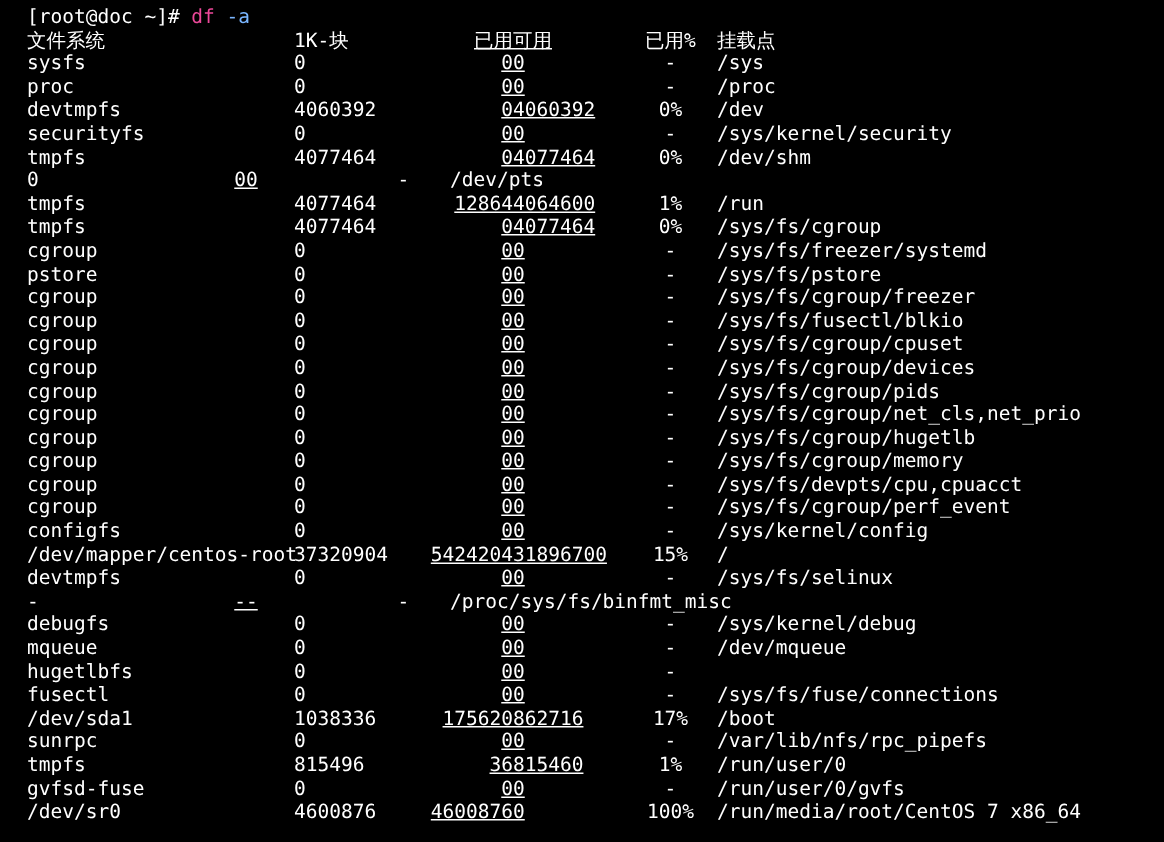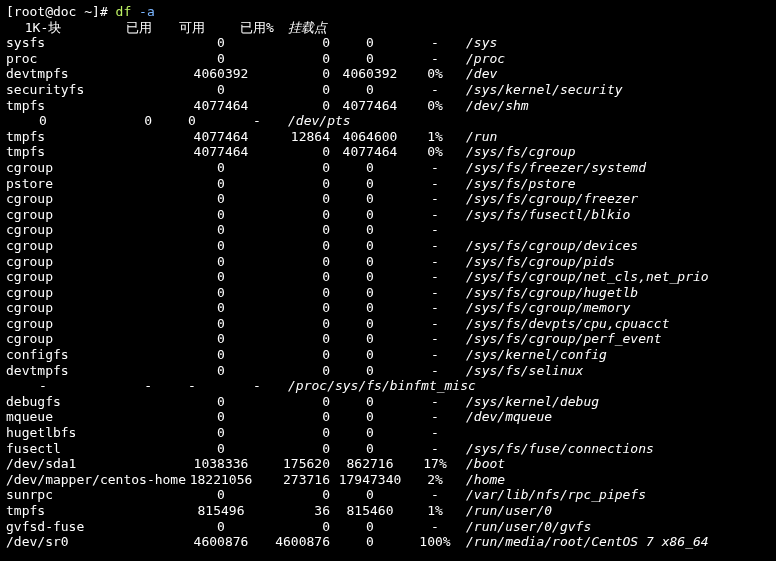--- a/index.html
+++ b/index.html
@@ -6,43 +6,44 @@
     margin: 0;
     padding: 4px 6px;
     background: #000;
     color: #fff;
     font-family: "Consolas", "Menlo", monospace;
     font-size: 13px;
     line-height: 1.2;
     white-space: nowrap;
   }
   .prompt-user { color: #fff; }
-  .prompt-cmd  { color: #bef264; }
+  .prompt-cmd  { color: #ec4899; }
   .prompt-arg  { color: #7ab6ff; }
-  .row { display: flex; }
+  .row { display: flex; margin-left: 12px; }
   .c-fs   { width: 178px; text-align: left; }
-  .c-1k   { width: 74px;  text-align: center; }
-  .c-used { width: 72px;  text-align: right; }
-  .c-avail{ width: 80px;  text-align: center; }
+  .c-1k   { width: 74px;  text-align: left; }
+  .c-used { width: 72px;  text-align: right; text-decoration: underline; }
+  .c-avail{ width: 80px;  text-align: left; text-decoration: underline; }
   .c-pct  { width: 50px;  text-align: center; }
-  .c-mnt  { padding-left: 6px; text-align: center; font-style: italic; }
+  .c-mnt  { padding-left: 6px; text-align: center; }
   .hdr { }
 </style>
 </head>
 <body>
 
 <div class="row">
   <span class="prompt-user">[root@doc ~]#</span>
   <span>&nbsp;</span>
   <span class="prompt-cmd">df</span>
   <span>&nbsp;</span>
   <span class="prompt-arg">-a</span>
 </div>
 
 <div class="row hdr">
+  <span class="c-fs">文件系统</span>
   <span class="c-1k">1K-块</span>
   <span class="c-used">已用</span>
   <span class="c-avail">可用</span>
   <span class="c-pct">已用%</span>
   <span class="c-mnt">挂载点</span>
 </div>
 
 <div id="rows">
     <div class="row">
       <span class="c-fs">sysfs</span>
@@ -138,20 +139,21 @@
       <span class="c-avail">0</span>
       <span class="c-pct">-</span>
       <span class="c-mnt">/sys/fs/fusectl/blkio</span>
     </div>
     <div class="row">
       <span class="c-fs">cgroup</span>
       <span class="c-1k">0</span>
       <span class="c-used">0</span>
       <span class="c-avail">0</span>
       <span class="c-pct">-</span>
+      <span class="c-mnt">/sys/fs/cgroup/cpuset</span>
     </div>
     <div class="row">
       <span class="c-fs">cgroup</span>
       <span class="c-1k">0</span>
       <span class="c-used">0</span>
       <span class="c-avail">0</span>
       <span class="c-pct">-</span>
       <span class="c-mnt">/sys/fs/cgroup/devices</span>
     </div>
     <div class="row">
@@ -202,20 +204,28 @@
       <span class="c-pct">-</span>
       <span class="c-mnt">/sys/fs/cgroup/perf_event</span>
     </div>
     <div class="row">
       <span class="c-fs">configfs</span>
       <span class="c-1k">0</span>
       <span class="c-used">0</span>
       <span class="c-avail">0</span>
       <span class="c-pct">-</span>
       <span class="c-mnt">/sys/kernel/config</span>
+    </div>
+    <div class="row">
+      <span class="c-fs">/dev/mapper/centos-root</span>
+      <span class="c-1k">37320904</span>
+      <span class="c-used">5424204</span>
+      <span class="c-avail">31896700</span>
+      <span class="c-pct">15%</span>
+      <span class="c-mnt">/</span>
     </div>
     <div class="row">
       <span class="c-fs">devtmpfs</span>
       <span class="c-1k">0</span>
       <span class="c-used">0</span>
       <span class="c-avail">0</span>
       <span class="c-pct">-</span>
       <span class="c-mnt">/sys/fs/selinux</span>
     </div>
     <div class="row">
@@ -258,28 +268,20 @@
     </div>
     <div class="row">
       <span class="c-fs">/dev/sda1</span>
       <span class="c-1k">1038336</span>
       <span class="c-used">175620</span>
       <span class="c-avail">862716</span>
       <span class="c-pct">17%</span>
       <span class="c-mnt">/boot</span>
     </div>
     <div class="row">
-      <span class="c-fs">/dev/mapper/centos-home</span>
-      <span class="c-1k">18221056</span>
-      <span class="c-used">273716</span>
-      <span class="c-avail">17947340</span>
-      <span class="c-pct">2%</span>
-      <span class="c-mnt">/home</span>
-    </div>
-    <div class="row">
       <span class="c-fs">sunrpc</span>
       <span class="c-1k">0</span>
       <span class="c-used">0</span>
       <span class="c-avail">0</span>
       <span class="c-pct">-</span>
       <span class="c-mnt">/var/lib/nfs/rpc_pipefs</span>
     </div>
     <div class="row">
       <span class="c-fs">tmpfs</span>
       <span class="c-1k">815496</span>

